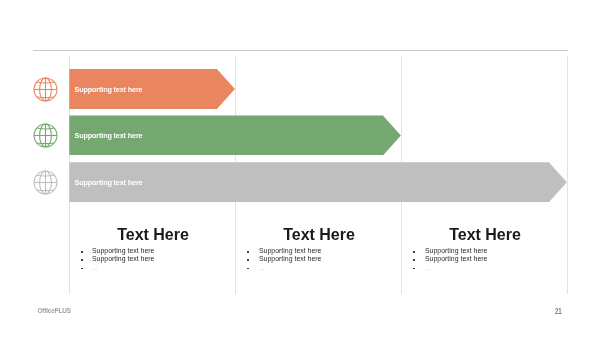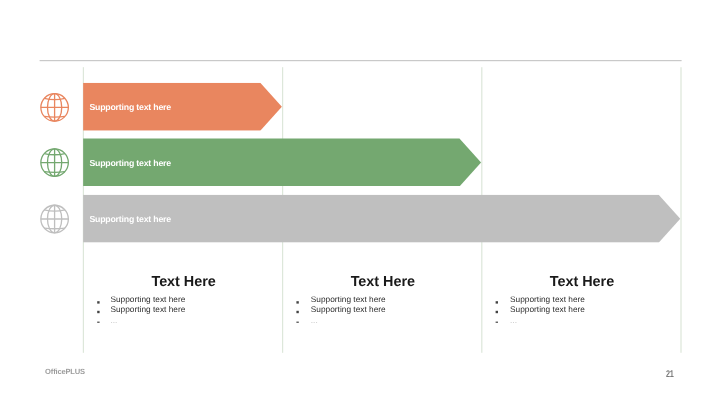--- a/index.html
+++ b/index.html
@@ -3,21 +3,21 @@
 <meta charset="utf-8">
 <style>
   html,body{margin:0;padding:0;}
   body{width:600px;height:337px;background:#ffffff;font-family:"Liberation Sans",sans-serif;overflow:hidden;-webkit-font-smoothing:antialiased;}
   .slide{position:relative;width:600px;height:287px;background:#fff;}
   .hrule{position:absolute;left:32.6px;top:50.2px;width:535.4px;height:1px;background:#c9c9c9;}
   .vline{position:absolute;top:56.4px;width:1px;height:238px;background:#dde7da;}
   .globe{position:absolute;width:25px;height:25px;}
   .bar{position:absolute;height:40.1px;}
   .bartext{will-change:opacity;position:absolute;color:#ffffff;font-size:7.3px;font-weight:bold;line-height:8px;letter-spacing:-0.17px;}
-  .colhead{will-change:opacity;position:absolute;font-size:12px;font-weight:bold;color:#1a1a1a;text-align:center;line-height:11px;letter-spacing:-0.02px;}
+  .colhead{will-change:opacity;position:absolute;font-size:16px;font-weight:bold;color:#1a1a1a;text-align:center;line-height:11px;letter-spacing:-0.02px;}
   .bullet{will-change:opacity;position:absolute;font-size:6.9px;color:#2a2a2a;line-height:8px;letter-spacing:0.02px;white-space:nowrap;}
   .bul-dot{position:absolute;width:2px;height:1.7px;background:#444444;}
   .footer{will-change:opacity;position:absolute;font-size:6.3px;color:#9d9d9d;font-weight:bold;letter-spacing:-0.15px;line-height:7px;}
   .pageno{will-change:opacity;position:absolute;font-size:8.2px;font-weight:bold;color:#7a7a7a;line-height:9px;letter-spacing:-0.3px;transform:scaleX(0.74);transform-origin:left top;}
 </style>
 </head>
 <body>
 
 <div class="slide">
   <div class="hrule" style="background: rgb(201, 201, 201);"></div>

